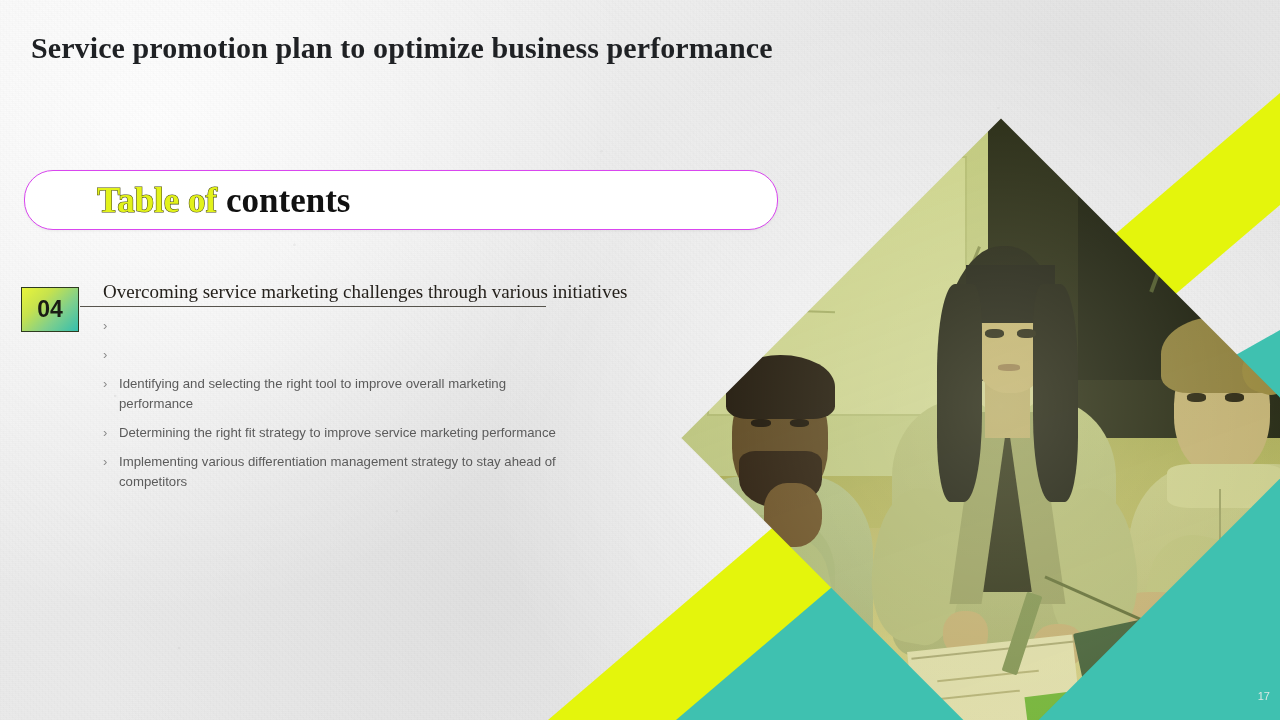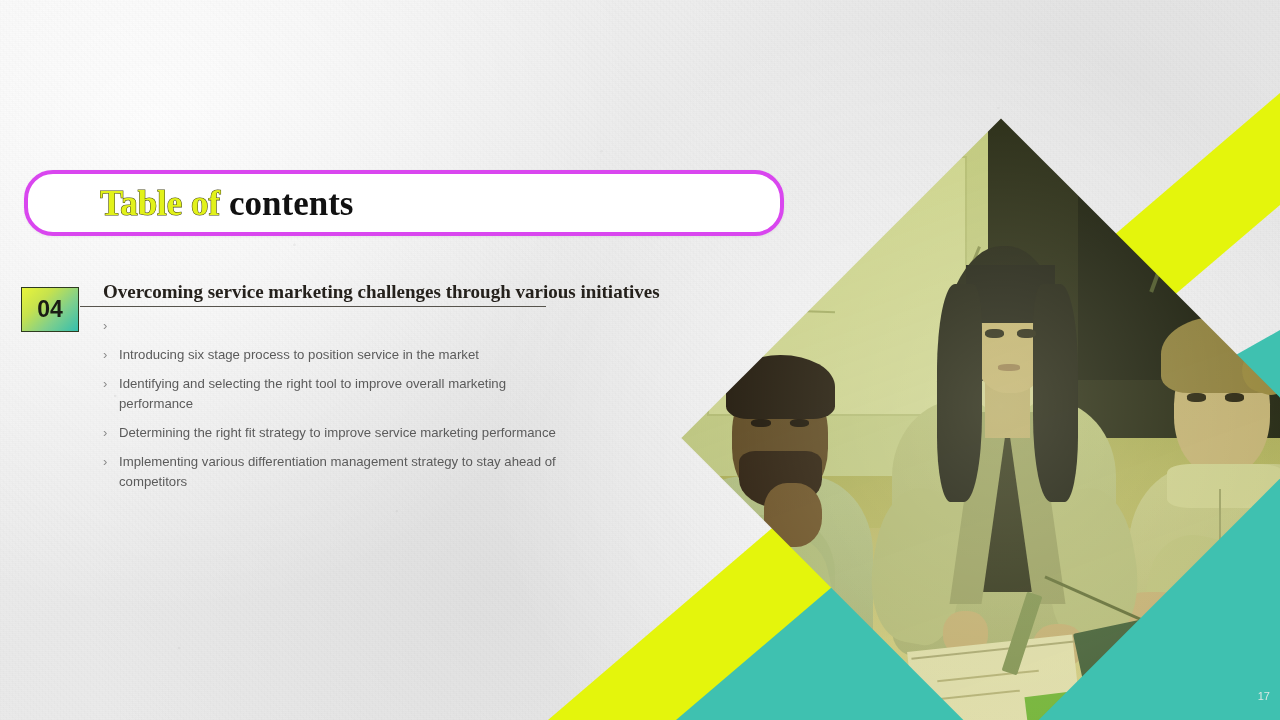--- a/index.html
+++ b/index.html
@@ -209,21 +209,21 @@
   }
 
   
   .toc-pill {
     position: absolute;
     left: 24px;
     top: 170px;
     width: 752px;
     height: 58px;
     background: #ffffff;
-    border: 4px solid #d946ef;
+    border: 1px solid #d946ef;
     border-radius: 29px;
     box-shadow: 0 1px 3px rgba(0,0,0,0.06);
     display: flex;
     align-items: center;
   }
   .toc-text {
     margin-left: 72px;
     font-family: "Liberation Serif", serif;
     font-weight: bold;
     font-size: 35px;
@@ -255,21 +255,21 @@
     font-size: 23px;
     color: #1a1c14;
     box-sizing: border-box;
   }
 
   .item-heading {
     position: absolute;
     left: 103px;
     top: 281px;
     font-family: "Liberation Serif", serif;
-    font-weight: bold;
+    font-weight: normal;
     font-size: 19px;
     color: #25211c;
     white-space: nowrap;
   }
   .item-rule {
     position: absolute;
     left: 80px;
     top: 306px;
     width: 466px;
     height: 1.4px;
@@ -400,39 +400,39 @@
         <div class="ph sticky1"></div>
         <div class="ph sticky2"></div>
         <div class="ph report"></div>
 
         <div class="photo-tint"></div>
         <div class="photo-glow"></div>
       </div>
     </div>
   </div>
 
+  <div class="slide-title">Service promotion plan to optimize business performance</div>
 
   <div class="toc-pill">
     <div class="toc-text">
       <span class="toc-accent">Table of</span><span>&nbsp;</span><span class="toc-plain">contents</span>
     </div>
   </div>
 
   <div class="item-badge">04</div>
 
   <div class="item-heading">Overcoming service marketing challenges through various initiatives</div>
   <div class="item-rule"></div>
 
   <ul class="bullets">
     <li class="bullet">
       <span class="bullet-marker">›</span>
     </li>
     <li class="bullet">
       <span class="bullet-marker">›</span>
-      <span class="bullet-text">Introducing six stage process to position service in the market</span>
     </li>
     <li class="bullet">
       <span class="bullet-marker">›</span>
       <span class="bullet-text">Identifying and selecting the right tool to improve overall marketing performance</span>
     </li>
     <li class="bullet">
       <span class="bullet-marker">›</span>
       <span class="bullet-text">Determining the right fit strategy to improve service marketing performance</span>
     </li>
     <li class="bullet">

